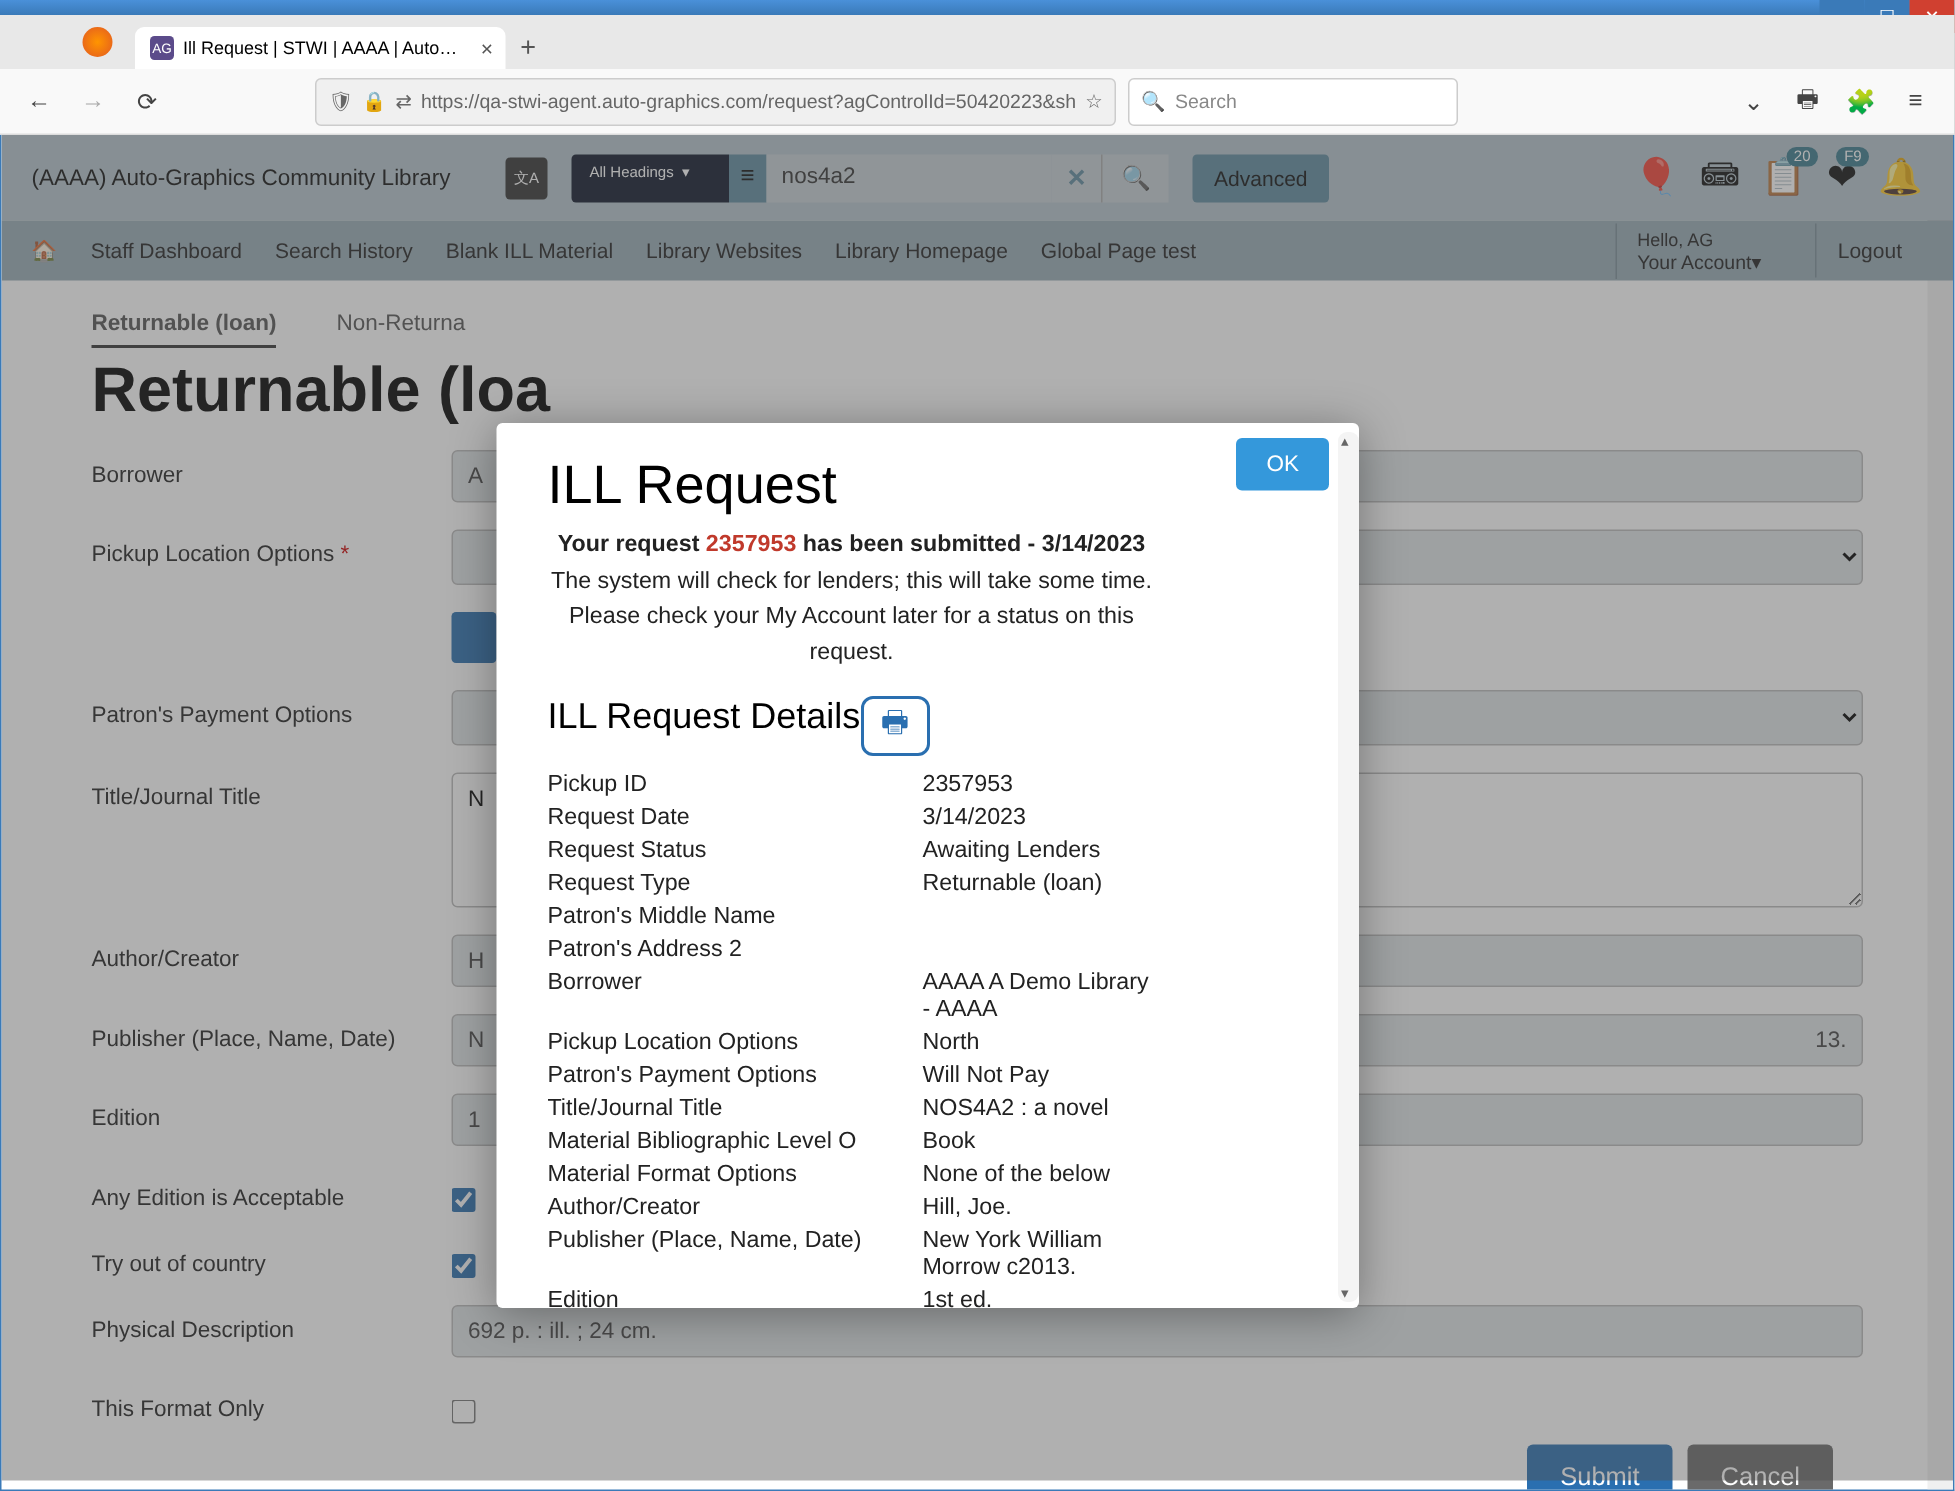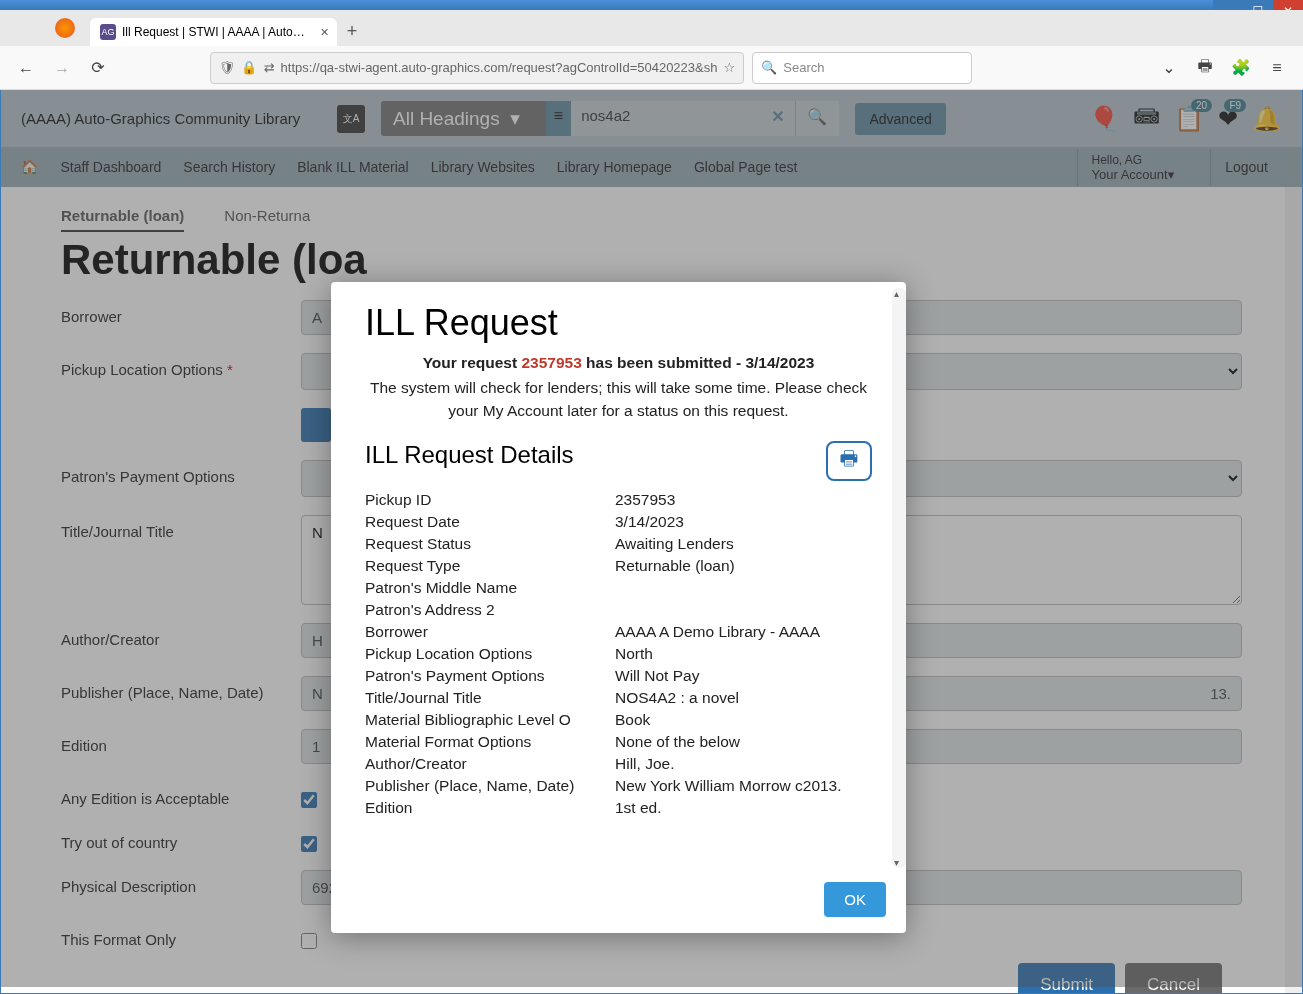--- a/index.html
+++ b/index.html
@@ -28,21 +28,21 @@
 .toolbar-spacer { flex: 1; }
 
 
 .app-wrap { position: relative; background: #fff; height: 904px; overflow: hidden; border: 1px solid #3a7ab8; border-top: none; }
 .app-scroll { position: absolute; right: 0; top: 0; width: 17px; height: 100%; background: #f0f0f0; }
 .app-scroll-thumb { width: 100%; height: 60px; background: #c0c0c0; margin-top: 2px; }
 
 .app-header { background: #b5c4cc; padding: 8px 20px; display: flex; align-items: center; gap: 16px; }
 .org-name { font-size: 15px; color: #111; width: 300px; line-height: 1.3; }
 .lang-icon { width: 28px; height: 28px; background: #333; border-radius: 3px; display: flex; align-items: center; justify-content: center; color: #fff; font-size: 10px; }
-.heading-select { background: #737373; color: #fff; border: none; padding: 6px 26px 6px 12px; border-radius: 3px 0 0 3px; font-size: 19px; }
+.heading-select { background: #0f172a; color: #fff; border: none; padding: 6px 26px 6px 12px; border-radius: 3px 0 0 3px; font-size: 10px; }
 .db-icon { background: #5f8a9e; color: #111; padding: 6px 8px; }
 .search-input-app { background: #c5ced3; border: none; padding: 6px 10px; font-size: 15px; color: #333; width: 190px; }
 .clear-search { background: #c5ced3; color: #5f8a9e; padding: 6px 10px; font-size: 16px; font-weight: bold; }
 .search-go { background: #c5ced3; color: #5f8a9e; padding: 6px 12px; font-size: 16px; border-left: 1px solid #aaa; }
 .adv-btn { background: #5f8a9e; color: #111; padding: 8px 14px; font-size: 14px; border-radius: 3px; }
 .header-icons { margin-left: auto; display: flex; align-items: center; gap: 14px; }
 .hicon { font-size: 24px; color: #111; position: relative; }
 .badge { position: absolute; top: -6px; right: -8px; background: #3b7a8c; color: #fff; font-size: 10px; border-radius: 8px; padding: 1px 5px; }
 
 .app-nav { background: #98abb5; padding: 0 20px; display: flex; align-items: center; gap: 22px; height: 40px; font-size: 14px; color: #222; }
@@ -62,21 +62,21 @@
 .req { color: #c00; }
 .form-input { flex: 1; background: #dfe3e6; border: 1px solid #bbb; border-radius: 4px; padding: 8px 10px; font-size: 15px; color: #444; }
 .form-select { flex: 1; background: #dfe3e6; border: 1px solid #bbb; border-radius: 4px; padding: 8px 10px; font-size: 15px; }
 .form-textarea { flex: 1; background: #fff; border: 1px solid #bbb; border-radius: 4px; padding: 8px 10px; font-size: 15px; height: 90px; resize: both; }
 .form-check { margin-top: 10px; width: 16px; height: 16px; accent-color: #2a6fb0; }
 .form-buttons { position: absolute; right: 80px; bottom: -20px; display: flex; gap: 10px; }
 .btn-submit { background: #2a6fb0; color: #fff; padding: 12px 22px; border-radius: 4px; font-size: 17px; border: none; }
 .btn-cancel { background: #6a6a6a; color: #fff; padding: 12px 22px; border-radius: 4px; font-size: 17px; border: none; }
 
 
-.modal { position: absolute; z-index: 10; left: 330px; top: 192px; width: 575px; background: #fff; border-radius: 4px; box-shadow: 0 4px 30px rgba(0,0,0,0.35); display: flex; flex-direction: column; }
+.modal { position: absolute; z-index: 10; left: 330px; top: 192px; width: 575px; background: #fff; border-radius: 4px; box-shadow: 0 4px 30px rgba(0,0,0,0.35); display: flex; flex-direction: row; }
 .modal-scroll { position: absolute; right: 0; top: 6px; width: 14px; height: 580px; background: #f4f4f4; border-radius: 6px; }
 .modal-scroll::before { content: "▴"; position: absolute; top: 0; left: 2px; font-size: 10px; color: #666; }
 .modal-scroll::after { content: "▾"; position: absolute; bottom: 0; left: 2px; font-size: 10px; color: #666; }
 .modal-body { padding: 20px 34px 8px; overflow: hidden; height: 590px; }
 .modal h2 { font-size: 36px; font-weight: 400; margin-bottom: 10px; }
 .modal-sub { text-align: center; font-size: 15.5px; color: #222; margin-bottom: 4px; font-weight: bold; }
 .req-id { color: #c0392b; }
 .modal-sub2 { text-align: center; font-size: 15.5px; color: #222; margin-bottom: 18px; line-height: 1.5; }
 .modal h3 { font-size: 24px; font-weight: 400; margin-bottom: 12px; }
 .print-btn { float: right; border: 2px solid #2a6fb0; border-radius: 8px; width: 46px; height: 40px; display: flex; align-items: center; justify-content: center; color: #2a6fb0; font-size: 20px; }
@@ -234,21 +234,21 @@
   </div>
 
   <div class="modal">
     <div class="modal-scroll"></div>
     <div class="modal-body">
       <h2>ILL Request</h2>
       <div class="modal-sub">
         <span>Your request </span><span class="req-id">2357953</span><span> has been submitted - 3/14/2023</span>
       </div>
       <div class="modal-sub2">The system will check for lenders; this will take some time. Please check your My Account later for a status on this request.</div>
-      <div style="display:flex;align-items:center;justify-content:space-between;margin-bottom:8px">
+      <div style="display:flex;align-items:center;justify-content:flex-start;margin-bottom:8px">
         <h3>ILL Request Details</h3>
         <div class="print-btn">
           <span>🖶</span>
         </div>
       </div>
       <div id="detail-rows">
           <div class="detail-row">
             <div class="detail-label">Pickup ID</div>
             <div class="detail-value">2357953</div>
           </div>

